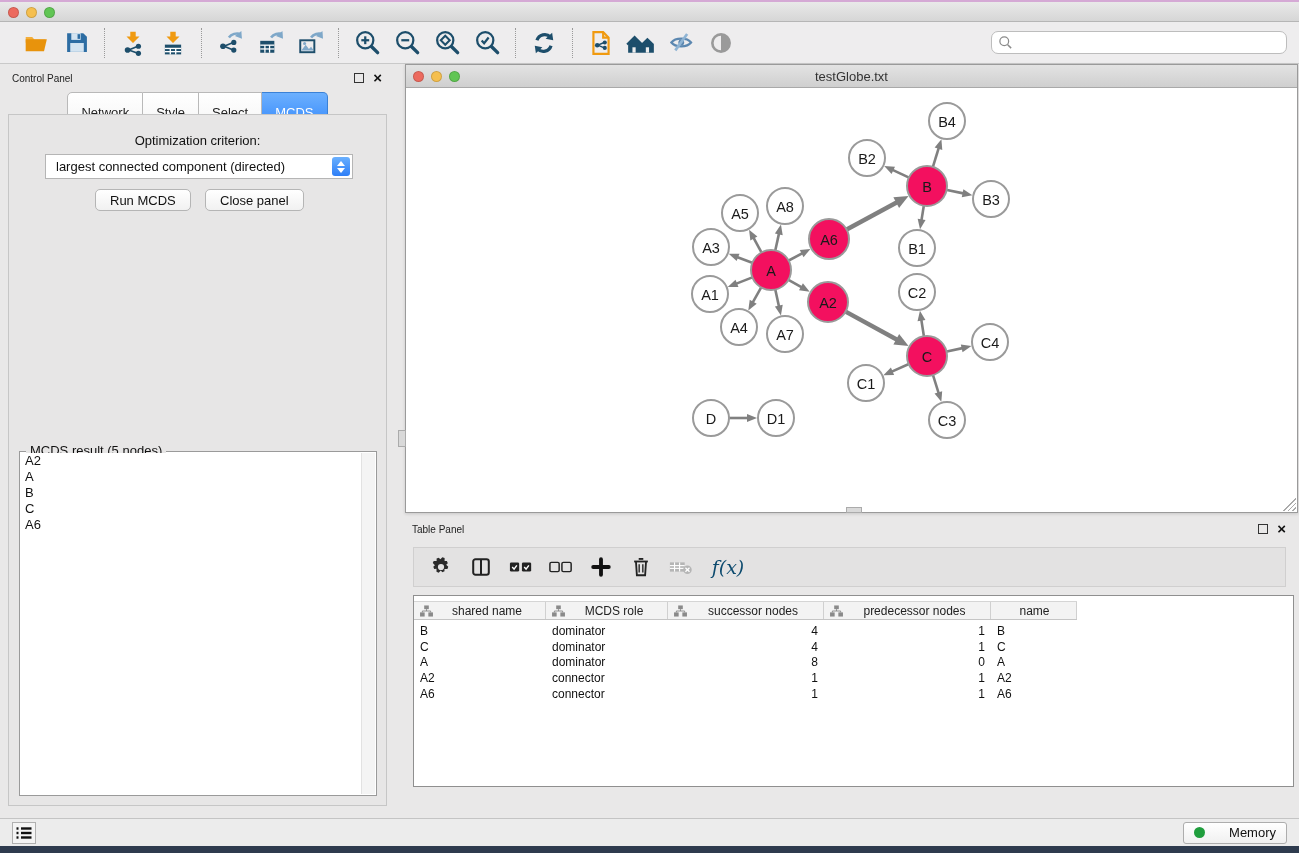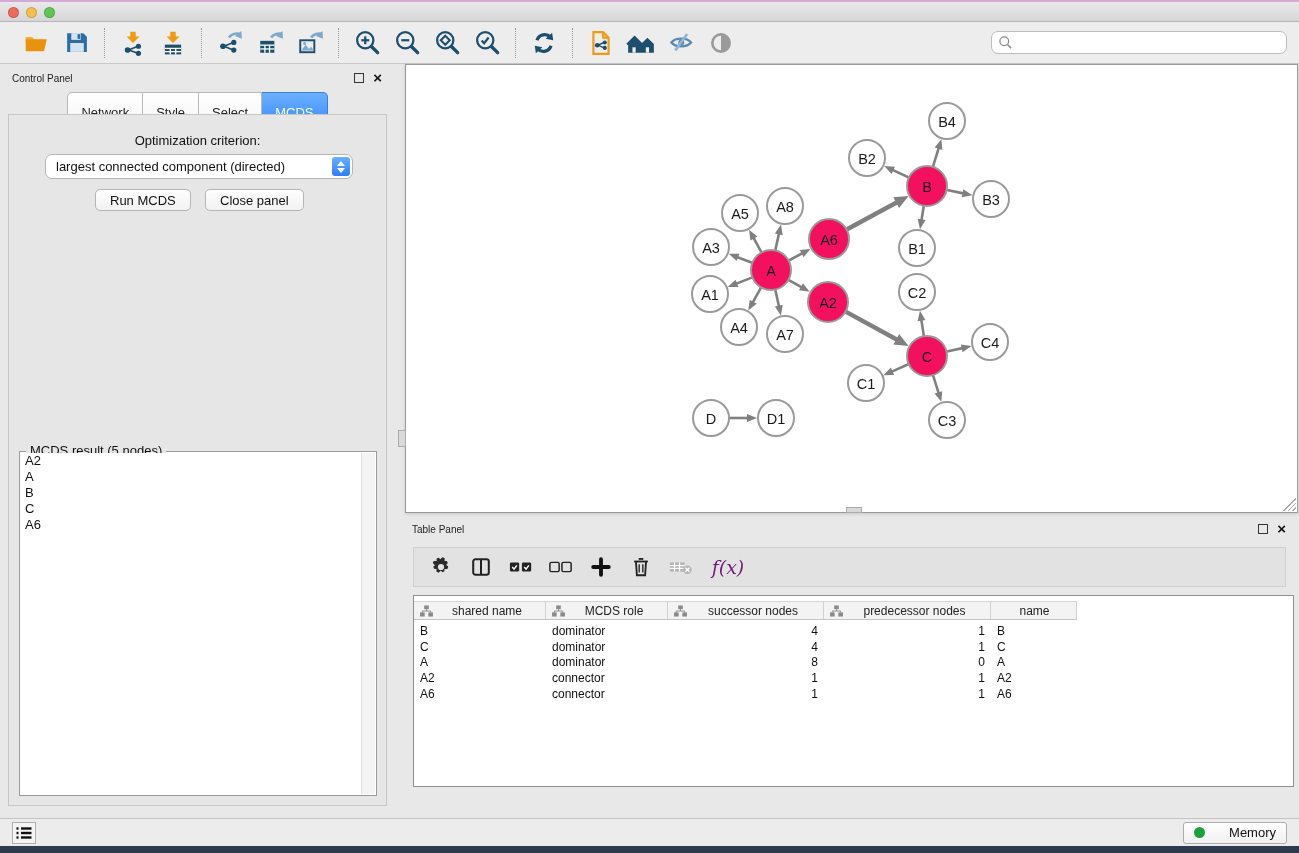--- a/index.html
+++ b/index.html
@@ -42,21 +42,21 @@
   .seg { display:flex; }
   .seg .tab { padding:12px 13px; background:linear-gradient(#ffffff,#f4f4f4); border:1px solid #b9b9b9;
     border-left:none; font-size:13px; color:#222; white-space:nowrap; }
   .seg .tab:first-child { border-left:1px solid #b9b9b9; border-radius:5px 0 0 5px; }
   .seg .tab:last-child { border-radius:0 5px 5px 0; }
   .seg .tab.active { background:linear-gradient(#6cb0fe,#2f84fb); color:#fff; border-color:#3a81d6; }
   #cp-body { position:absolute; left:3px; top:48px; width:379px; height:692px;
     background:#e7e6e6; border:1px solid #c6c6c6; }
   #opt-label { position:absolute; top:18px; width:100%; text-align:center; color:#111; }
   #criterion-select { position:absolute; left:36px; top:39px; width:308px; height:25px;
-    background:#fff; border:1px solid #b5b5b5; border-radius:7px; display:flex; align-items:center; }
+    background:#fff; border:1px solid #b5b5b5; border-radius:0; display:flex; align-items:center; }
   #criterion-select .val { padding-left:10px; font-size:13px; color:#111; }
   .stepper { position:absolute; right:2px; top:2px; bottom:2px; width:18px; border-radius:3px;
     background:linear-gradient(#6ab0fe,#2d7ef7); display:flex; flex-direction:column;
     align-items:center; justify-content:center; gap:2px; }
   .chev-up { width:0; height:0; border-left:4px solid transparent; border-right:4px solid transparent; border-bottom:5px solid #fff; }
   .chev-dn { width:0; height:0; border-left:4px solid transparent; border-right:4px solid transparent; border-top:5px solid #fff; }
   .mac-btn { position:absolute; height:22px; background:linear-gradient(#ffffff,#f1f1f1);
     border:1px solid #b5b5b5; border-radius:5px; font-size:13px; color:#111;
     display:flex; align-items:center; justify-content:center; padding:0 14px; }
   #run-btn { left:86px; top:74px; }
@@ -85,21 +85,21 @@
   #net-grip { position:absolute; right:1px; bottom:1px; width:13px; height:13px;
     background:
      linear-gradient(135deg, transparent 48%, #aaa 48%, #aaa 54%, transparent 54%,
        transparent 66%, #aaa 66%, #aaa 72%, transparent 72%, transparent 84%, #aaa 84%, #aaa 90%, transparent 90%); }
 
   
   #tpanel { left:405px; top:517px; width:889px; height:300px; }
   #tp-toolbar { position:absolute; left:8px; top:30px; width:873px; height:40px;
     background:#e3e2e2; border:1px solid #d0cfcf; display:flex; align-items:center; gap:14px; padding:0 14px; }
   #tp-toolbar .tbtn { width:26px; height:26px; }
-  .fx { font-family:"DejaVu Serif",serif; font-style:italic; font-size:19px; color:#701a75; }
+  .fx { font-family:"DejaVu Serif",serif; font-style:italic; font-size:19px; color:#0c4a6e; }
   #ntable { position:absolute; left:8px; top:78px; width:881px; height:192px;
     background:#fff; border:1px solid #8f8f8f; }
   #thead { position:absolute; left:0; top:5px; height:19px; display:flex;
     background:#f3f3f3; border-top:1px solid #d5d5d5; border-bottom:1px solid #c5c5c5; }
   .th { display:flex; align-items:center; border-right:1px solid #d0d0d0; padding:0 4px 0 6px; }
   .th .thlabel { flex:1; text-align:center; font-size:12px; color:#222; }
   #tbody { position:absolute; left:0; top:27px; right:0; }
   .tr { display:flex; height:15.8px; align-items:center; }
   .td { font-size:12px; color:#111; padding:0 6px; white-space:nowrap; overflow:hidden; }
   .td.right { text-align:right; }
@@ -342,20 +342,28 @@
             <div class="result-item">B</div>
             <div class="result-item">C</div>
             <div class="result-item">A6</div>
           </div>
         <div id="result-scroll"></div>
       </div>
     </div>
   </div>
 
   <div class="abs" id="netwin">
+    <div id="net-titlebar">
+      <div class="lights">
+        <div class="light red"></div>
+        <div class="light yellow"></div>
+        <div class="light green"></div>
+      </div>
+      <div class="titletext" id="net-title">testGlobe.txt</div>
+    </div>
     <div id="net-canvas">
       <svg id="graph-svg" width="891" height="424">
           <line x1="348.24981286944706" y1="188.5902375595618" x2="329.12528069582936" y2="196.1146436606573" stroke="#808080" stroke-width="2.6"></line>
           <polygon points="321.6807530822503,199.04363813157366 329.52191536376597,191.66013123613868 332.4509098346823,199.10465884971774" fill="#808080"></polygon>
           <line x1="348.1925698885631" y1="175.55715179061585" x2="330.21114516715534" y2="168.66427231407621" stroke="#808080" stroke-width="2.6"></line>
           <polygon points="322.74117622873894,165.80078422101658 333.5103814482892,165.6451598681329 330.6468933552296,173.1151288065493" fill="#808080"></polygon>
           <line x1="356.1883743792625" y1="197.69570813693866" x2="346.21743843110625" y2="215.456437794592" stroke="#808080" stroke-width="2.6"></line>
           <polygon points="342.3011603774451,222.43230807767586 343.7085728029796,211.75433119699048 350.6844430860634,215.6706092506516" fill="#808080"></polygon>
           <line x1="356.4001049556203" y1="166.18728975710826" x2="346.89984256656953" y2="148.7190653643376" stroke="#808080" stroke-width="2.6"></line>
           <polygon points="343.0776669912897,141.6911941452746 351.369322069921,148.56494538146342 344.34145085085805,152.38712095674327" fill="#808080"></polygon>

